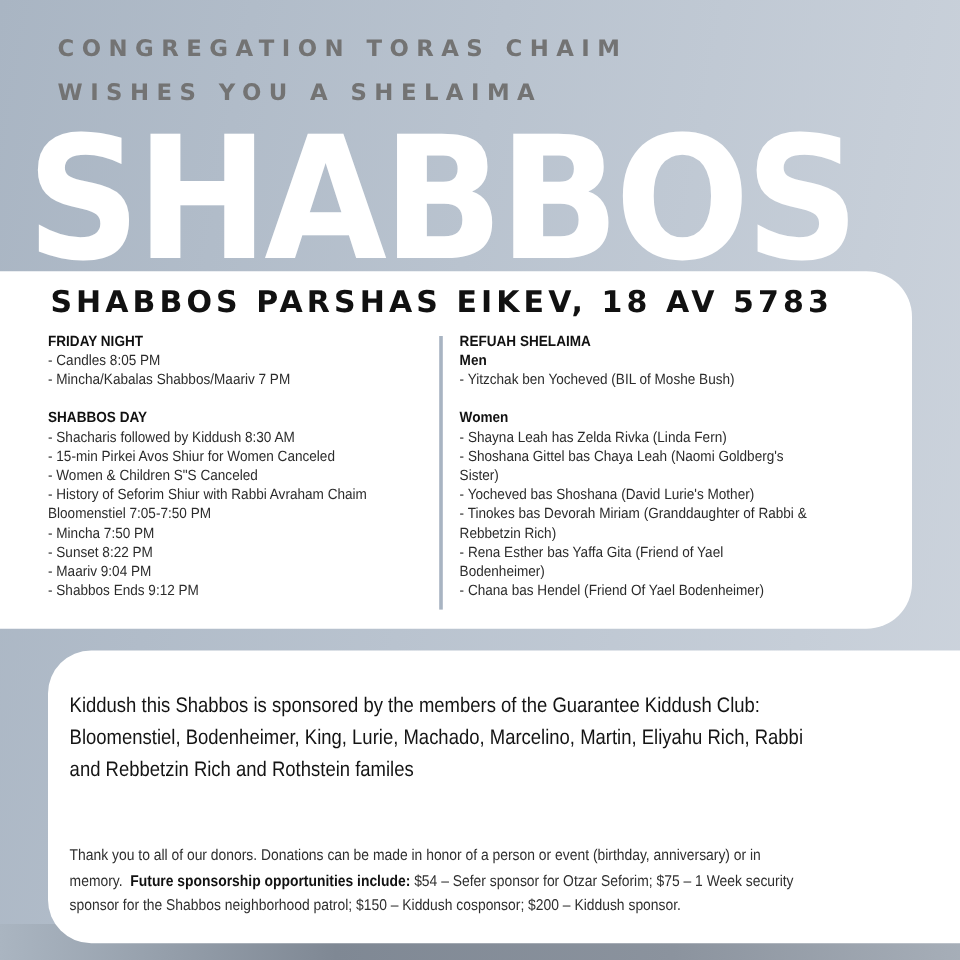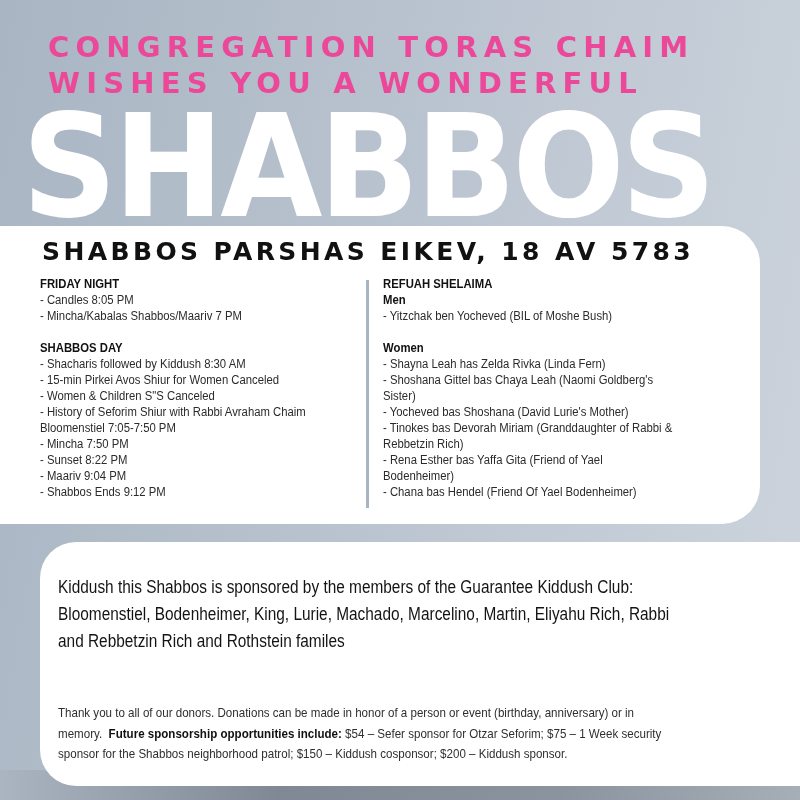--- a/index.html
+++ b/index.html
@@ -6,23 +6,23 @@
   body {
     width:800px; height:800px; overflow:hidden; position:relative;
     background: linear-gradient(100deg, #a9b5c3 0%, #b9c3cf 45%, #cdd4dd 100%);
     font-family: "Liberation Sans", sans-serif;
   }
   .bottom-band {
     position:absolute; left:0; top:770px; width:800px; height:30px;
     background: linear-gradient(90deg, #aab5c1 0%, #7f8894 35%, #8b939e 70%, #a6aeb8 100%);
   }
   .header-line {
-    position:absolute; left:48px; color:#ec4899;
+    position:absolute; left:48px; color:#737373;
     font-family: "DejaVu Sans", sans-serif; font-weight:bold;
-    font-size:29px; letter-spacing:6.2px; white-space:nowrap;
+    font-size:19px; letter-spacing:6.2px; white-space:nowrap;
   }
   .hl1 { top:30px; }
   .hl2 { top:66px; }
   .big-title {
     position:absolute; left:22px; top:96px; color:#ffffff;
     font-family: "DejaVu Sans", sans-serif; font-weight:bold;
     font-size:142px; letter-spacing:-4px; line-height:1; white-space:nowrap;
     transform: scaleX(0.93); transform-origin:left top;
   }
   .top-card {
@@ -61,21 +61,21 @@
     transform: scaleX(0.89); transform-origin:left top;
   }
   .donors b { color:#111; }
 </style>
 </head>
 <body>
 
 <div class="bottom-band"></div>
 
 <div class="header-line hl1">CONGREGATION TORAS CHAIM</div>
-<div class="header-line hl2">WISHES YOU A WONDERFUL</div>
+<div class="header-line hl2">WISHES YOU A SHELAIMA</div>
 <div class="big-title">SHABBOS</div>
 
 <div class="top-card"></div>
 <div class="parsha-title">SHABBOS PARSHAS EIKEV, 18 AV 5783</div>
 
 <div class="col col-left">
   <div class="hd">FRIDAY NIGHT</div>
   <div>- Candles 8:05 PM</div>
   <div>- Mincha/Kabalas Shabbos/Maariv 7 PM</div>
   <div class="gap"></div>

